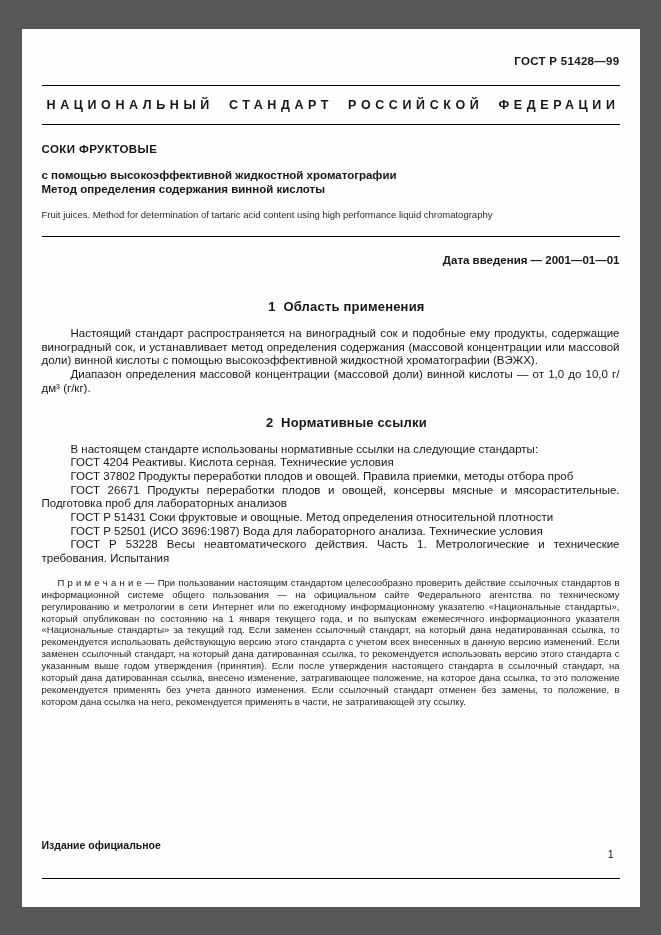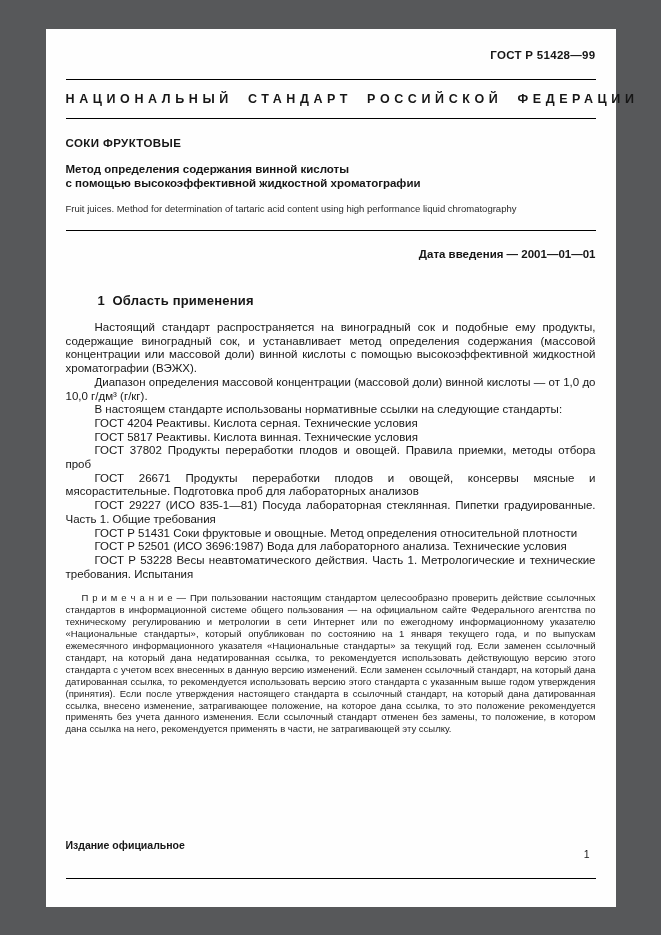--- a/index.html
+++ b/index.html
@@ -11,41 +11,41 @@
   *{margin:0;padding:0;box-sizing:border-box;}
   html,body{width:661px;height:935px;}
   body{
     overflow:hidden;
     background:var(--canvas-bg);
     color:var(--text);
     font-family:"Liberation Sans","DejaVu Sans",sans-serif;
   }
   .page{
     position:relative;
-    width:570px;height:878px;
+    width:618px;height:878px;
     margin:29px auto 0;
     background:var(--page-bg);
-    padding:20px 20px 0;
+    padding:26px 20px 0;
   }
   .doc-number{
     text-align:right;font-weight:bold;font-size:11.5px;
     letter-spacing:.3px;margin-bottom:18px;
   }
   .rule{border:0;border-top:1px solid var(--rule);height:0;}
   .federation{
-    text-align:left;font-weight:bold;font-size:12.5px;
+    text-align:right;font-weight:bold;font-size:12.5px;
     letter-spacing:4.6px;word-spacing:7px;white-space:nowrap;
     margin:12px 0;
   }
   .title-block{text-align:left;margin:18px 0 16px;}
   .title-subject{font-weight:bold;font-size:11.5px;letter-spacing:.4px;margin-bottom:13px;}
   .title-method{font-weight:bold;font-size:11.5px;line-height:14px;}
   .title-en{font-size:9.5px;color:#2a2a2a;margin-top:13px;}
   .intro-date{text-align:right;font-weight:bold;font-size:11.5px;margin-top:17px;}
-  .section-heading{font-size:13px;font-weight:bold;margin:33px 0 13px 32px;letter-spacing:.2px;}
+  .section-heading{font-size:13px;font-weight:bold;margin:33px 0 13px 32px;letter-spacing:.2px;text-align:center;}
   .section-heading.second{margin-top:19px;}
   .para{font-size:11.5px;line-height:13.7px;text-align:justify;text-indent:29px;}
   .note{
     font-size:9.5px;line-height:11.9px;text-align:justify;
     text-indent:16px;margin-top:11px;color:#1c1c1c;
   }
   .edition{position:absolute;left:20px;bottom:56px;font-weight:bold;font-size:10.5px;}
   .page-number{position:absolute;right:26px;bottom:47px;font-size:10.5px;}
   .bottom-rule{position:absolute;left:20px;right:20px;bottom:28px;border:0;border-top:1px solid var(--rule);}
 </style>
@@ -57,39 +57,38 @@
   <div class="doc-number">ГОСТ Р 51428—99</div>
 
   <hr class="rule">
 
   <div class="federation">НАЦИОНАЛЬНЫЙ СТАНДАРТ РОССИЙСКОЙ ФЕДЕРАЦИИ</div>
 
   <hr class="rule">
 
   <div class="title-block">
     <div class="title-subject">СОКИ ФРУКТОВЫЕ</div>
+    <div class="title-method">с помощью высокоэффективной жидкостной хроматографии</div>
     <div class="title-method">Метод определения содержания винной кислоты</div>
-    <div class="title-method">с помощью высокоэффективной жидкостной хроматографии</div>
     <div class="title-en">Fruit juices. Method for determination of tartaric acid content using high performance liquid chromatography</div>
   </div>
 
   <hr class="rule">
 
   <div class="intro-date">Дата введения — 2001—01—01</div>
 
   <h2 class="section-heading">1&nbsp;&nbsp;Область применения</h2>
   <p class="para">Настоящий стандарт распространяется на виноградный сок и подобные ему продукты, содержащие виноградный сок, и устанавливает метод определения содержания (массовой концентрации или массовой доли) винной кислоты с помощью высокоэффективной жидкостной хроматографии (ВЭЖХ).</p>
   <p class="para">Диапазон определения массовой концентрации (массовой доли) винной кислоты — от 1,0 до 10,0 г/дм³ (г/кг).</p>
 
+  <h2 class="section-heading second">2&nbsp;&nbsp;Нормативные ссылки</h2>
   <p class="para">В настоящем стандарте использованы нормативные ссылки на следующие стандарты:</p>
   <p class="para">ГОСТ 4204 Реактивы. Кислота серная. Технические условия</p>
-  <p class="para">ГОСТ 5817 Реактивы. Кислота винная. Технические условия</p>
   <p class="para">ГОСТ 37802 Продукты переработки плодов и овощей. Правила приемки, методы отбора проб</p>
   <p class="para">ГОСТ 26671 Продукты переработки плодов и овощей, консервы мясные и мясорастительные. Подготовка проб для лабораторных анализов</p>
-  <p class="para">ГОСТ 29227 (ИСО 835-1—81) Посуда лабораторная стеклянная. Пипетки градуированные. Часть 1. Общие требования</p>
   <p class="para">ГОСТ Р 51431 Соки фруктовые и овощные. Метод определения относительной плотности</p>
   <p class="para">ГОСТ Р 52501 (ИСО 3696:1987) Вода для лабораторного анализа. Технические условия</p>
   <p class="para">ГОСТ Р 53228 Весы неавтоматического действия. Часть 1. Метрологические и технические требования. Испытания</p>
 
   <p class="note">П р и м е ч а н и е — При пользовании настоящим стандартом целесообразно проверить действие ссылочных стандартов в информационной системе общего пользования — на официальном сайте Федерального агентства по техническому регулированию и метрологии в сети Интернет или по ежегодному информационному указателю «Национальные стандарты», который опубликован по состоянию на 1 января текущего года, и по выпускам ежемесячного информационного указателя «Национальные стандарты» за текущий год. Если заменен ссылочный стандарт, на который дана недатированная ссылка, то рекомендуется использовать действующую версию этого стандарта с учетом всех внесенных в данную версию изменений. Если заменен ссылочный стандарт, на который дана датированная ссылка, то рекомендуется использовать версию этого стандарта с указанным выше годом утверждения (принятия). Если после утверждения настоящего стандарта в ссылочный стандарт, на который дана датированная ссылка, внесено изменение, затрагивающее положение, на которое дана ссылка, то это положение рекомендуется применять без учета данного изменения. Если ссылочный стандарт отменен без замены, то положение, в котором дана ссылка на него, рекомендуется применять в части, не затрагивающей эту ссылку.</p>
 
   <div class="edition">Издание официальное</div>
   <div class="page-number">1</div>
   <hr class="bottom-rule">
 

